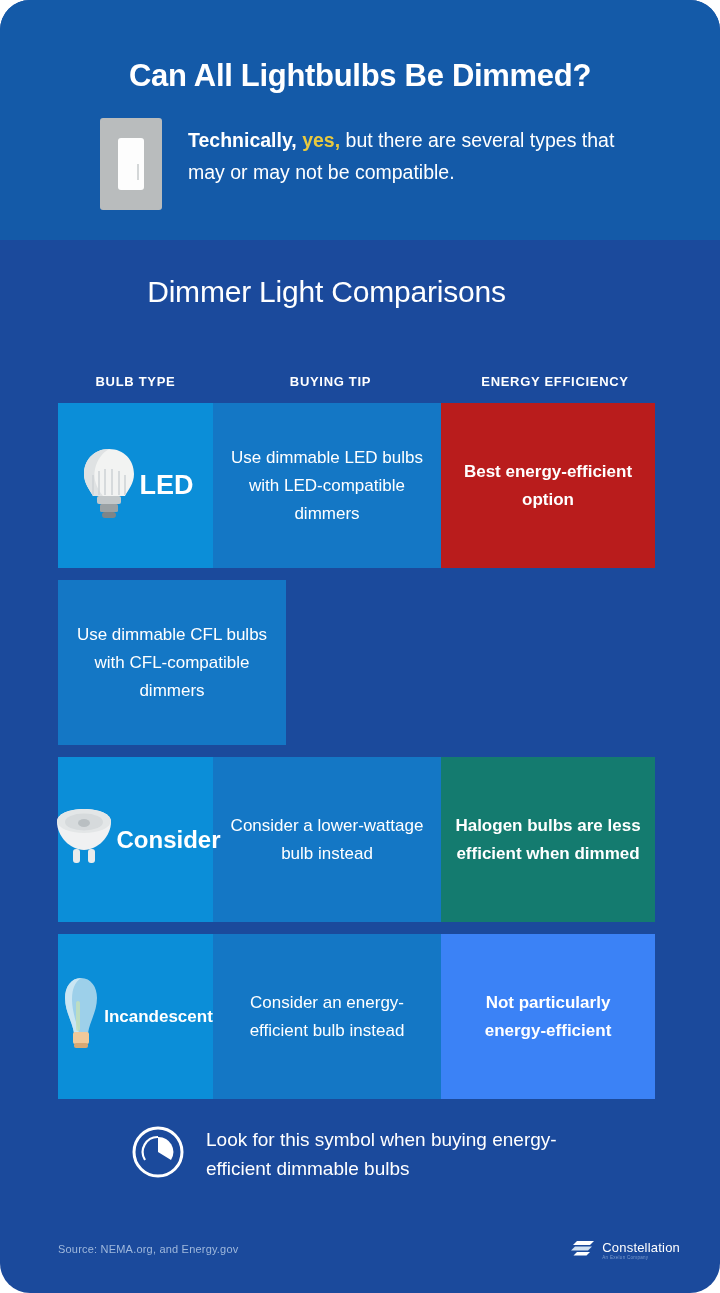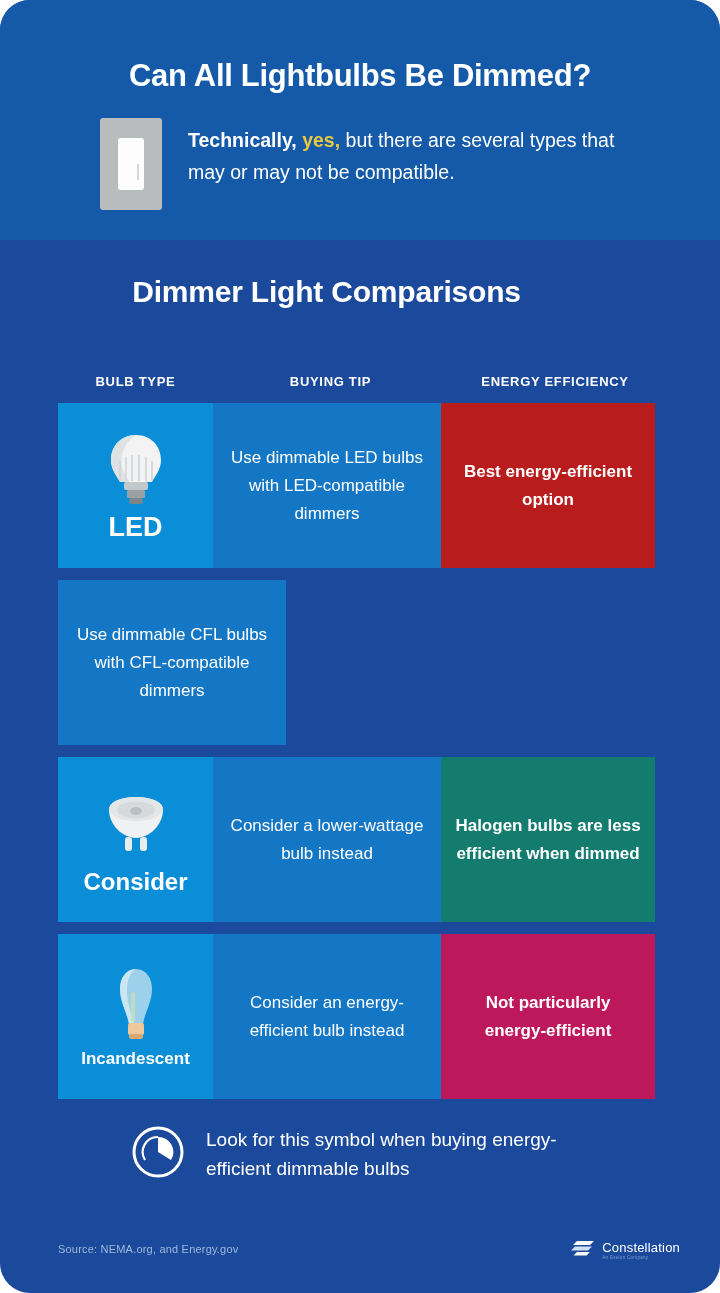--- a/index.html
+++ b/index.html
@@ -92,21 +92,21 @@
 
   
   .section-title {
     position: absolute;
     top: 275px;
     left: 0;
     width: 653px;
     text-align: center;
     color: #ffffff;
     font-size: 30px;
-    font-weight: bold;
+    font-weight: normal;
     letter-spacing: -0.2px;
   }
 
   
   .col-headers {
     position: absolute;
     top: 374px;
     left: 58px;
     width: 604px;
     display: flex;
@@ -133,21 +133,21 @@
     display: flex;
     height: 165px;
     margin-bottom: 12px;
   }
 
   .cell-bulb {
     width: 155px;
     background: #0b8ed8;
     position: relative;
     display: flex;
-    flex-direction: column;
+    flex-direction: row;
     align-items: center;
     justify-content: center;
   }
   .cell-tip {
     width: 228px;
     background: #1477c5;
     display: flex;
     align-items: center;
     justify-content: center;
     text-align: center;
@@ -318,21 +318,21 @@
             <path d="M23 3 C13 3 7 12 7 23 C7 36 14 46 16 58 L30 58 C32 46 39 36 39 23 C39 12 33 3 23 3 Z" fill="#b7dced" opacity="0.85"></path>
             <path d="M23 3 C13 3 7 12 7 23 C7 36 14 46 16 58 L21 58 C18 46 14 36 14 24 C14 14 17 7 23 3 Z" fill="#cfe8f4" opacity="0.9"></path>
             <rect x="18" y="26" width="4" height="30" rx="2" fill="#c6e0b8" opacity="0.8"></rect>
             <rect x="15" y="57" width="16" height="12" rx="2" fill="#f0c99a"></rect>
             <rect x="16" y="68" width="14" height="5" rx="2" fill="#d7a874"></rect>
           </svg>
         </div>
         <div class="bulb-label label-sm">Incandescent</div>
       </div>
       <div class="cell-tip">Consider an energy-efficient bulb instead</div>
-      <div class="cell-energy" style="background: #be185d;">Not particularly energy-efficient</div>
+      <div class="cell-energy" style="background: #3b82f6;">Not particularly energy-efficient</div>
     </div>
 
   </div>
 
   <div class="symbol-row">
     <div class="dimmer-symbol">
       <svg width="56" height="56" viewBox="0 0 56 56">
         <circle cx="28" cy="28" r="24" fill="none" stroke="#ffffff" stroke-width="3"></circle>
         <path d="M28 13 A15 15 0 0 1 41 36 L28 28 Z" fill="#ffffff"></path>
         <path d="M28 13 A15 15 0 0 0 15 36" fill="none" stroke="#ffffff" stroke-width="2.2"></path>

